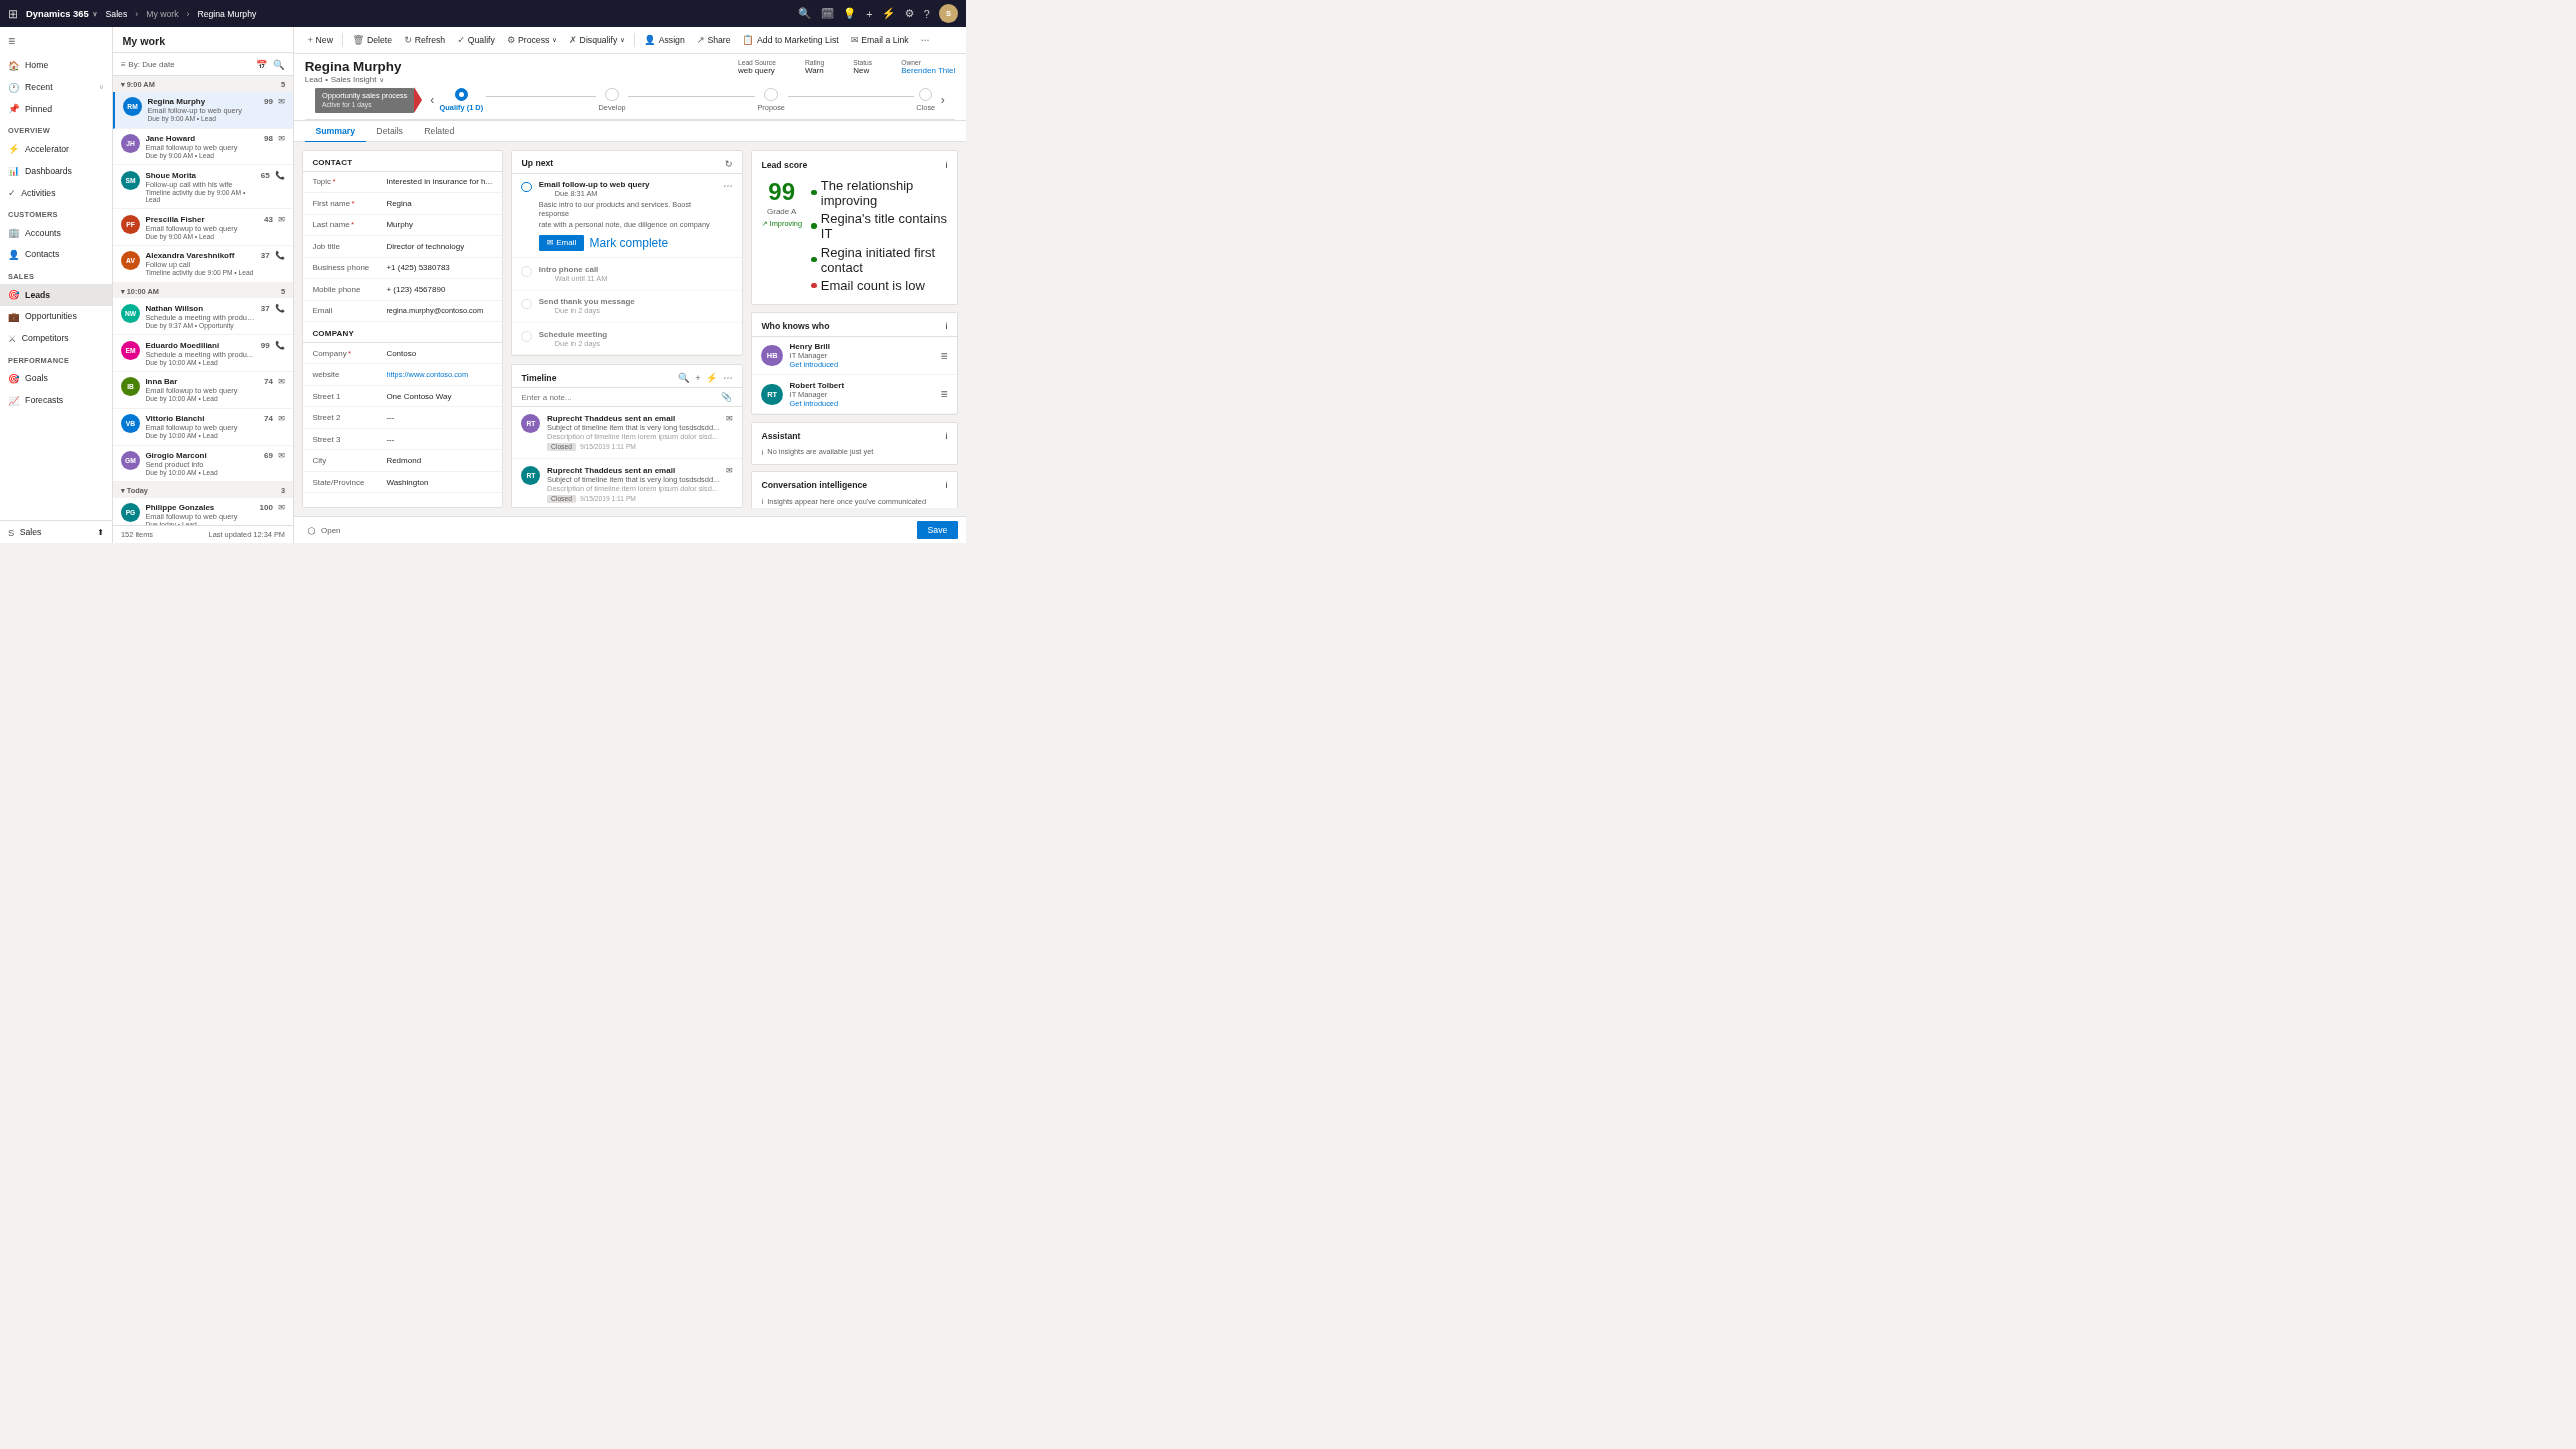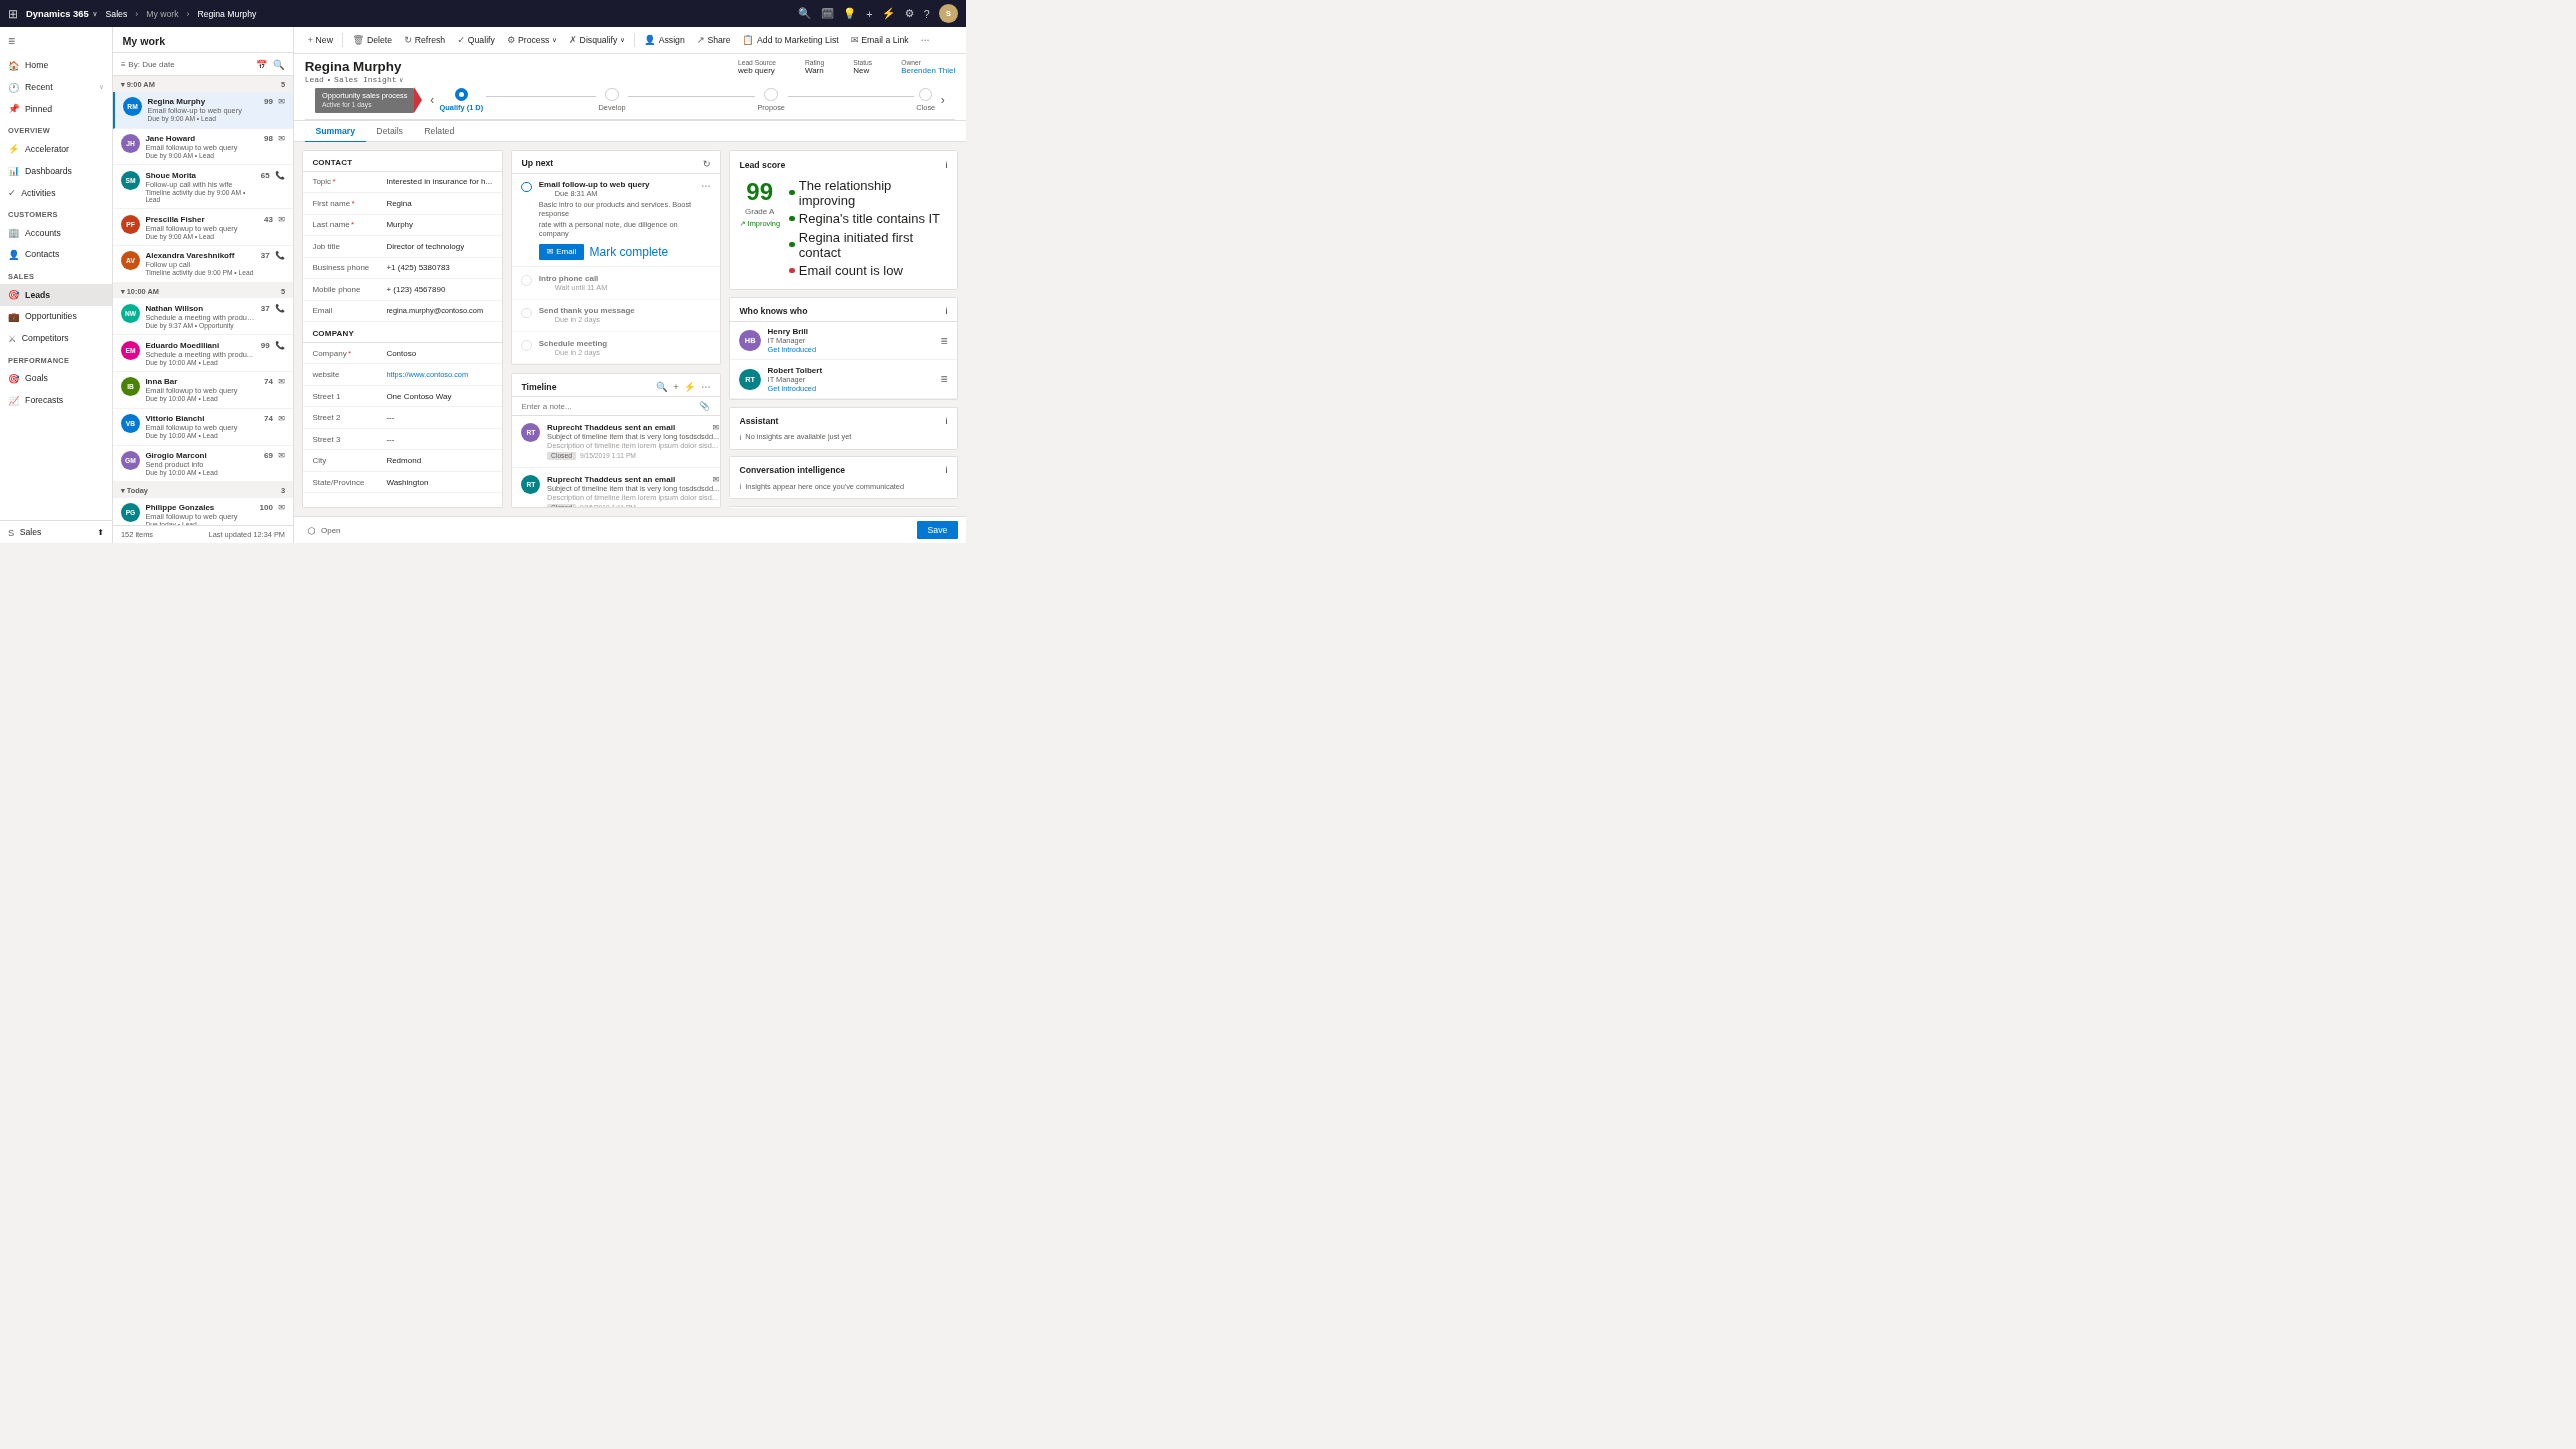--- a/index.html
+++ b/index.html
@@ -49,21 +49,21 @@
     
     .command-bar { display: flex; align-items: center; gap: 1.3px; padding: 4px 8px; background: #fff; border-bottom: 0.7px solid #e1dfdd; flex-wrap: wrap; }
     .cmd-btn { display: flex; align-items: center; gap: 2.7px; padding: 3.4px 5.4px; cursor: pointer; border: none; background: transparent; font-size: 8.7px; color: #201f1e; border-radius: 1.3px; }
     .cmd-btn .icon { font-size: 9.4px; color: #605e5c; }
     .cmd-separator { width: 0.7px; height: 13.4px; background: #e1dfdd; margin: 0 2.7px; }
 
     
     .record-header { background: #fff; padding: 5.4px 10.7px 0; border-bottom: 0.7px solid #e1dfdd; }
     .record-title-row { display: flex; align-items: flex-start; justify-content: space-between; }
     .record-title { font-size: 13.4px; font-weight: 600; color: #201f1e; }
-    .record-subtitle { font-size: 8px; color: #605e5c; display: flex; align-items: center; gap: 2.7px; margin-top: 1.3px; font-family: Liberation Mono, monospace; }
+    .record-subtitle { font-size: 8px; color: #605e5c; display: flex; align-items: center; gap: 2.7px; margin-top: 1.3px; }
     .record-meta { display: flex; gap: 16px; }
     .record-meta-item { text-align: left; margin-left: 13px; }
     .record-meta-item .meta-label { font-size: 6.7px; color: #605e5c; }
     .record-meta-item .meta-value { font-size: 8px; color: #201f1e; font-weight: 500; }
     .record-meta-item .meta-value.link { color: #0078d4; cursor: pointer; }
 
     
     .bpf { background: #fff; padding: 2.7px 10.7px 5.4px; border-bottom: 0.7px solid #e1dfdd; display: flex; align-items: center; }
     .bpf-chevron-left { color: #605e5c; cursor: pointer; font-size: 12px; margin-right: 5.4px; }
     .bpf-stage-circle { width: 13.4px; height: 13.4px; border-radius: 50%; border: 1.3px solid #ccc; background: #fff; display: flex; align-items: center; justify-content: center; }
@@ -122,21 +122,21 @@
     .timeline-title { font-size: 8px; font-weight: 600; color: #201f1e; }
     .timeline-subject { font-size: 7.4px; color: #605e5c; white-space: nowrap; overflow: hidden; text-overflow: ellipsis; max-width: 174px; }
     .timeline-desc { font-size: 7.4px; color: #a19f9d; white-space: nowrap; overflow: hidden; text-overflow: ellipsis; max-width: 174px; }
     .timeline-meta { display: flex; align-items: center; gap: 4px; margin-top: 2px; }
     .timeline-badge { font-size: 6.7px; padding: 0.7px 4px; border-radius: 1.3px; }
     .badge-closed { background: #e1dfdd; color: #605e5c; }
     .timeline-date { font-size: 6.7px; color: #a19f9d; }
     .timeline-icon { color: #605e5c; font-size: 8px; cursor: pointer; }
 
     
-    .right-panel { width: 229px; flex-shrink: 0; display: flex; flex-direction: column; gap: 6.7px; overflow-y: auto; }
+    .right-panel { width: 207px; flex-shrink: 0; display: flex; flex-direction: column; gap: 6.7px; overflow-y: auto; }
 
     
     .lead-score-card { background: #fff; border: 0.7px solid #e1dfdd; border-radius: 1.3px; padding: 8px 9.4px; }
     .lead-score-header { display: flex; align-items: center; justify-content: space-between; margin-bottom: 6.7px; }
     .lead-score-title { font-size: 8.7px; font-weight: 600; }
     .lead-score-body { display: flex; gap: 9.4px; }
     .lead-score-number { text-align: center; }
     .score-big { font-size: 24px; font-weight: 700; color: #107c10; }
     .score-grade { font-size: 8px; color: #605e5c; margin-top: 1.3px; }
     .score-trend { font-size: 7.4px; color: #107c10; display: flex; align-items: center; gap: 2px; margin-top: 2.7px; }

